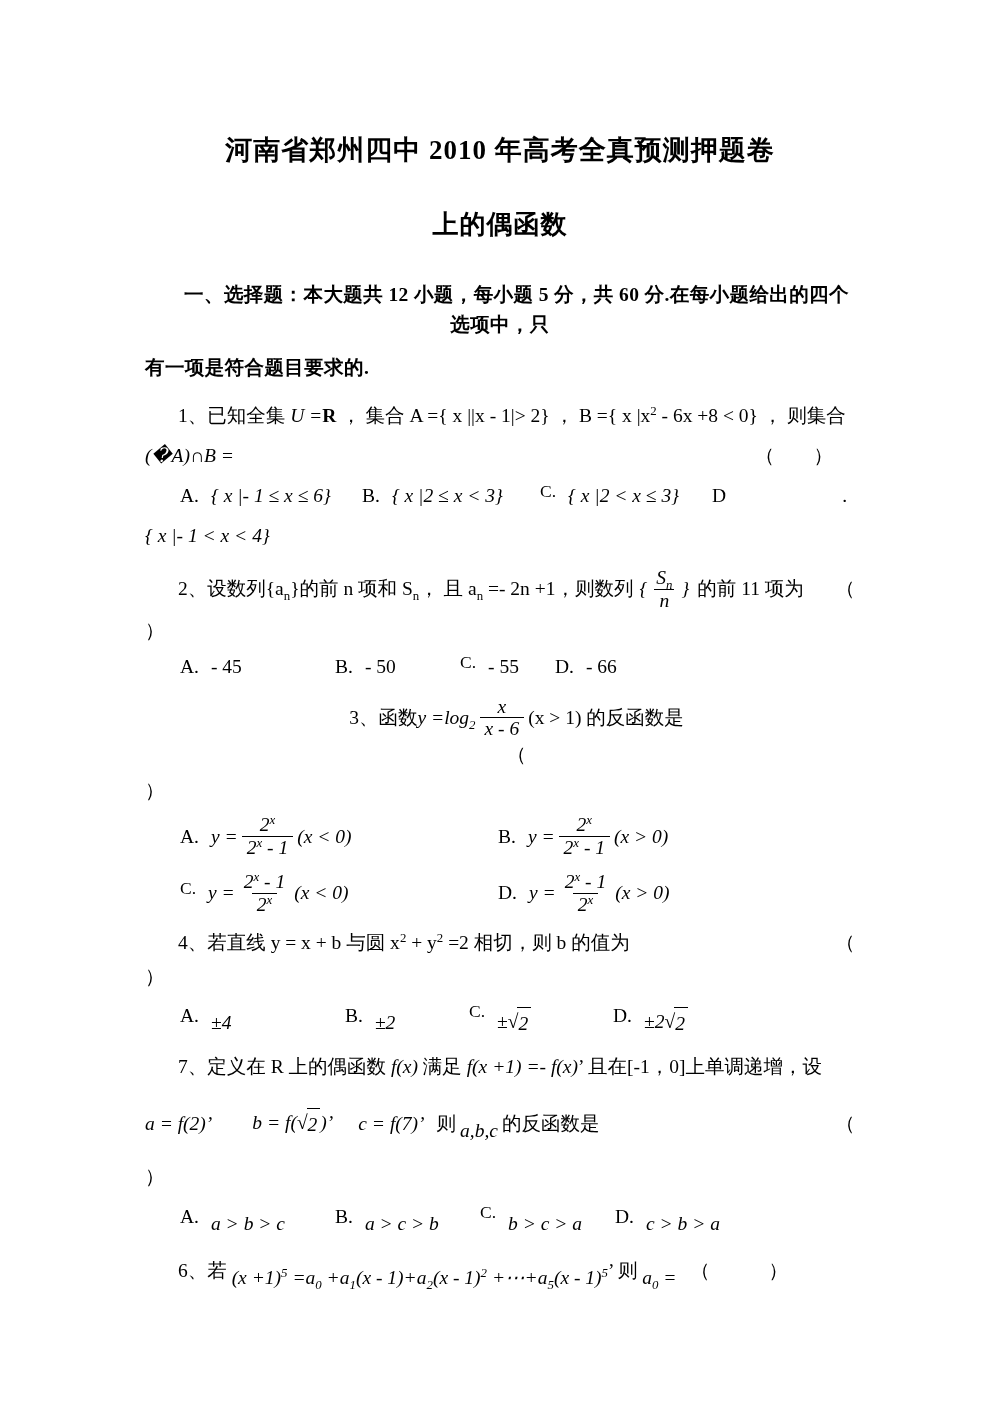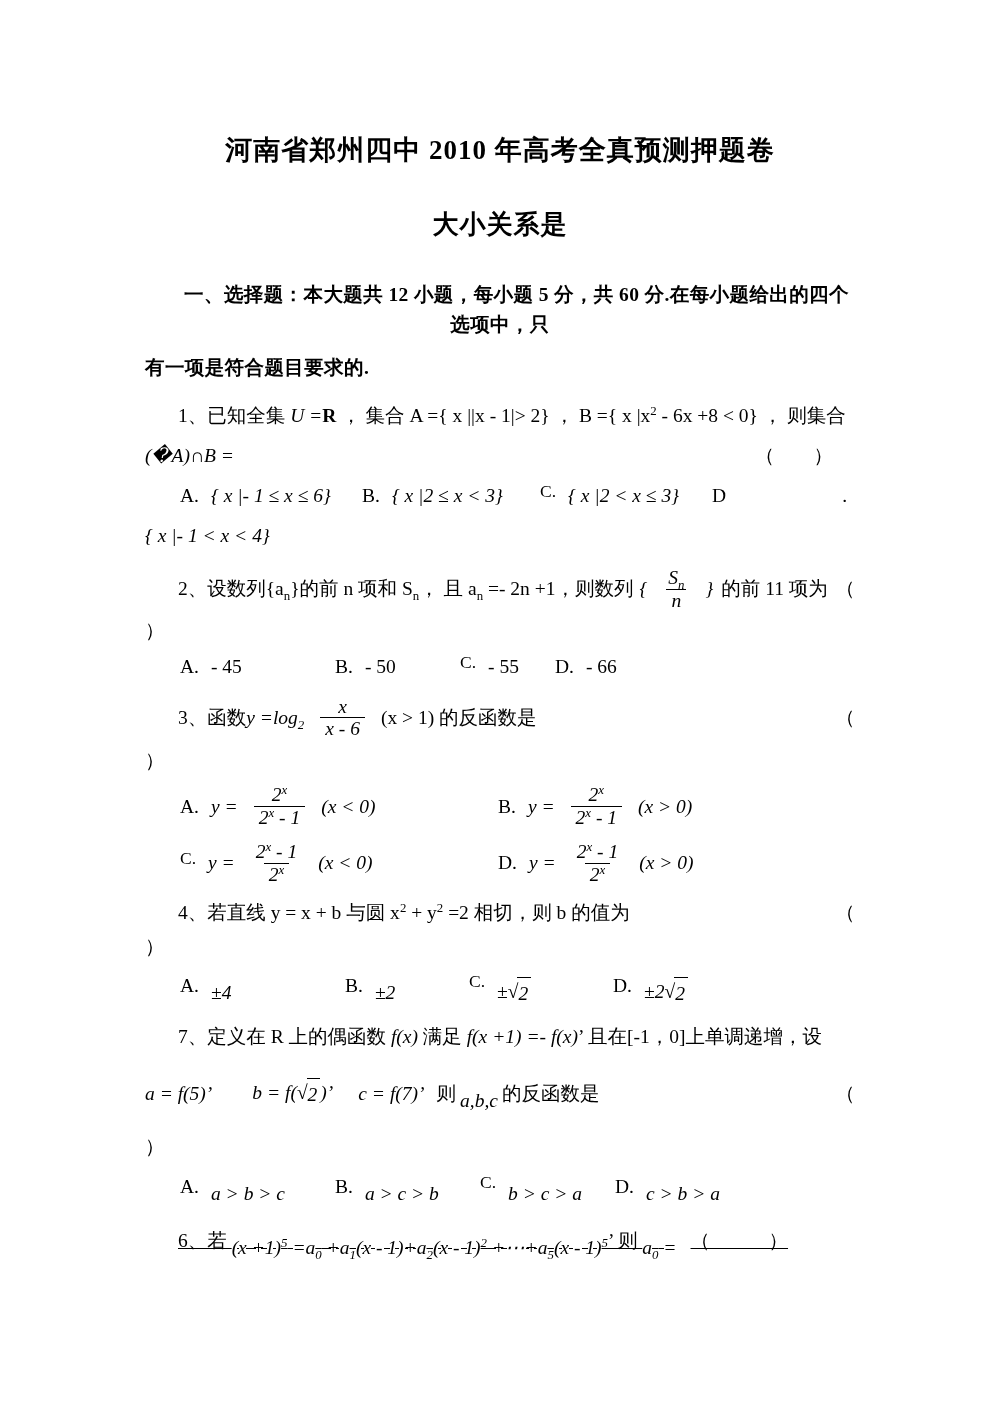--- a/index.html
+++ b/index.html
@@ -17,48 +17,48 @@
   .sec1{margin-top:38px;text-indent:33px;text-align:center;}
   .sec2{margin-top:13px;font-family:Liberation Serif, serif;}
   .stem{padding-left:33px;}
   .optrow{padding-left:35px;display:flex;align-items:center;}
   .opt{display:inline-flex;align-items:center;}
   .lbl{margin-right:12px;}
   .raised{position:relative;top:-5px;font-size:17.5px;}
   .low{position:relative;top:7px;}
   .flexline{display:flex;align-items:center;justify-content:space-between;}
   .grp{display:inline-flex;align-items:center;}
-  .frac{display:inline-flex;flex-direction:column;align-items:center;vertical-align:middle;margin:0 16px;line-height:1.12;justify-content:center;}
+  .frac{display:inline-flex;flex-direction:column;align-items:center;vertical-align:middle;margin:0 4px;line-height:1.12;justify-content:center;}
   .frac .den{border-top:1.6px solid #000;}
   .frac .num,.frac .den{padding:0 5px;text-align:center;}
   .sqrt{display:inline-flex;align-items:flex-start;}
   .sqrt .sign{margin-right:-1px;}
   .sqrt .rad{border-top:1.6px solid #000;padding:1px 3px 0 1px;}
   sup,sub{font-size:66%;line-height:0;}
   .sp40{margin-right:40px;}.sp25{margin-right:25px;}.sp12{margin-right:12px;}
   
   .q1w1{width:182px;}.q1w2{width:178px;}.q1w3{width:172px;}
   .q2w1{width:155px;}.q2w2{width:125px;}.q2w3{width:95px;}
   .q3w{width:318px;}
   .q4w1{width:165px;}.q4w2{width:124px;}.q4w3{width:144px;}
   .q5w1{width:155px;}.q5w2{width:145px;}.q5w3{width:135px;}
   .endright{margin-left:auto;margin-right:8px;}
   .rp1{margin-right:22px;}
   
-  .mt10{margin-top:10px;}.mt12{margin-top:12px;}.mt14{margin-top:14px;}
+  .mt10{margin-top:10px;}.mt12{margin-top:12px;}.mt14{margin-top:14px;flex-direction:column;}
   .mt16{margin-top:16px;}.mt18{margin-top:18px;}.mt20{margin-top:20px;}
-  .mt22{margin-top:22px;}.mt24{margin-top:24px;text-decoration:underline;}.mt26{margin-top:26px;}.mt6{margin-top:6px;}.mt8{margin-top:8px;}.mt4{margin-top:4px;}
+  .mt22{margin-top:22px;}.mt24{margin-top:24px;}.mt26{margin-top:26px;}.mt6{margin-top:6px;}.mt8{margin-top:8px;}.mt4{margin-top:4px;}
 </style>
 </head>
 <body>
 
 <div class="page">
 
   <p class="title">河南省郑州四中 2010 年高考全真预测押题卷</p>
-  <p class="subtitle">大小关系是</p>
+  <p class="subtitle">上的偶函数</p>
 
   <p class="section sec1">一、选择题：本大题共 12 小题，每小题 5 分，共 60 分.在每小题给出的四个选项中，只</p>
   <p class="section sec2">有一项是符合题目要求的.</p>
 
   <p class="stem mt18"><span>1、已知全集 </span><span class="m">U =</span><span class="bold">R</span><span> ， 集合 A ={ x ||x - 1|&gt; 2} ， B ={ x |x<sup>2</sup> - 6x +8 &lt; 0} ， 则集合</span></p>
   <p class="flexline mt10">
     <span class="m">(�A)∩B =</span>
     <span class="rp1">（　　）</span>
   </p>
   <p class="optrow mt10">
@@ -194,21 +194,21 @@
         <span class="m low"><span>±2</span><span class="sqrt">
             <span class="sign">√</span>
             <span class="rad">2</span>
           </span></span>
       </span>
   </p>
 
   <p class="stem mt20"><span>7、定义在 R 上的偶函数 </span><span class="m">f(x)</span><span> 满足 </span><span class="m">f(x +1) =- f(x)</span><span>’ 且在[-1，0]上单调递增，设</span></p>
   <p class="flexline mt26">
     <span class="grp">
-      <span class="m sp40">a = f(5)’</span>
+      <span class="m sp40">a = f(2)’</span>
       <span class="m sp25"><span>b = f(</span><span class="sqrt">
             <span class="sign">√</span>
             <span class="rad">2</span>
           </span><span>)’</span></span>
       <span class="m sp12">c = f(7)’</span>
       <span>则</span>
       <span class="m low" style="margin:0 4px;">a,b,c</span>
       <span>的反函数是</span>
     </span>
     <span>（</span>

